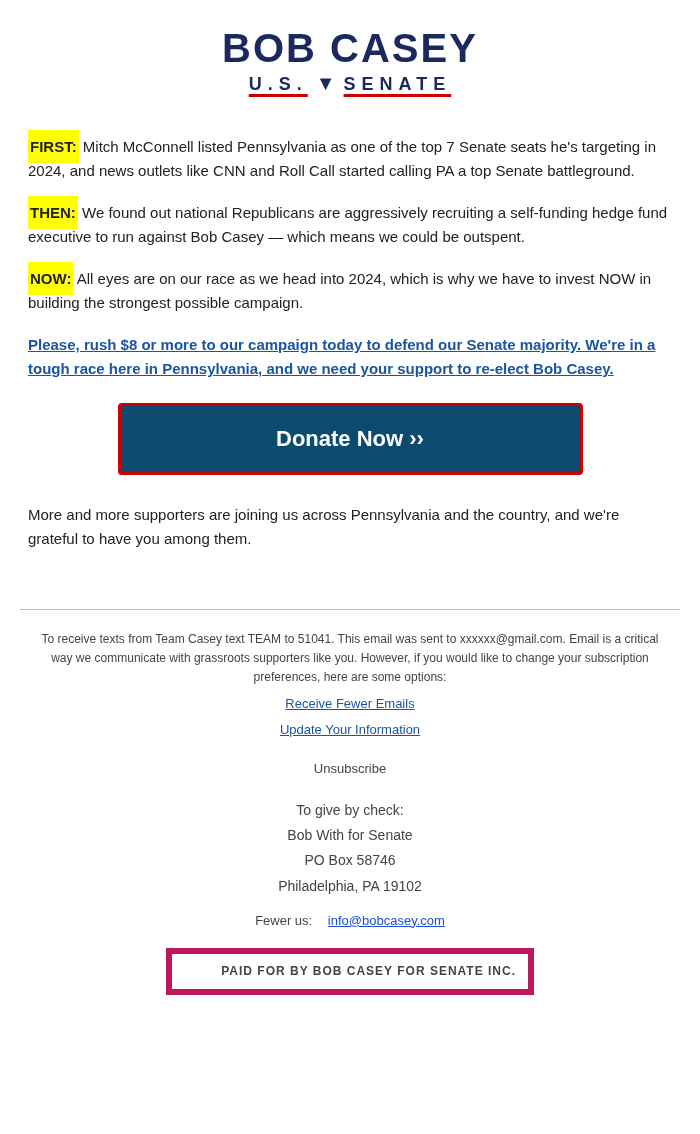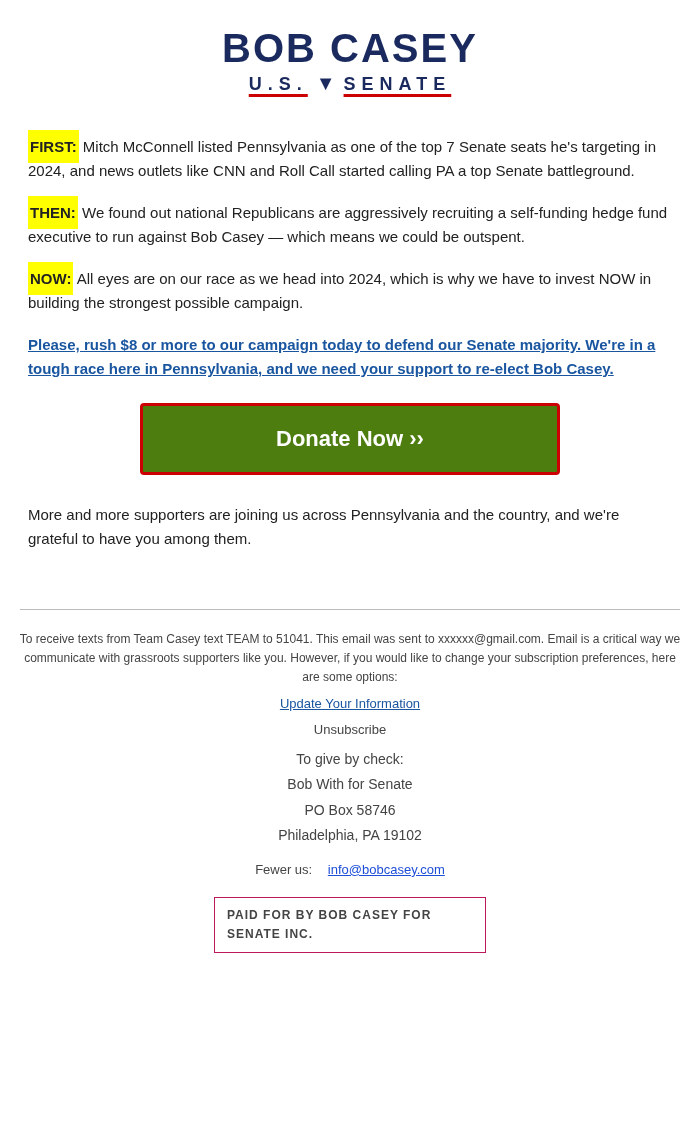--- a/index.html
+++ b/index.html
@@ -76,29 +76,29 @@
       line-height: 1.6;
       display: block;
       margin-bottom: 22px;
     }
     .donate-button-wrapper {
       text-align: center;
       margin: 10px 0 28px 0;
     }
     .donate-button {
       display: inline-block;
-      background-color: #4d7c0f;
+      background-color: #0c4a6e;
       color: #ffffff;
       font-size: 22px;
       font-weight: 700;
       padding: 20px 60px;
       border-radius: 4px;
       text-decoration: none;
       border: 3px solid #cc0000;
-      width: 420px;
+      width: 465px;
       text-align: center;
       cursor: pointer;
       font-family: Arial, sans-serif;
     }
     .closing-text {
       margin-bottom: 18px;
       line-height: 1.6;
       font-size: 15px;
     }
     .signature {
@@ -108,49 +108,49 @@
     }
     .footer-divider {
       border: none;
       border-top: 1px solid #bbbbbb;
       margin: 30px 20px 20px 20px;
     }
     .footer {
       text-align: center;
       font-size: 12px;
       color: #444;
-      padding: 0 16px;
+      padding: 0 38px;
       line-height: 1.6;
     }
     .footer-link {
       color: #1a56a0;
       text-decoration: underline;
       display: block;
       margin: 6px 0;
       font-size: 13px;
     }
     .footer-unsubscribe {
       display: block;
-      margin: 6px 0;
+      margin: 18px 0;
       font-size: 13px;
       color: #444;
     }
     .footer-check {
       line-height: 1.8;
       font-size: 14px;
     }
     .footer-email-link {
       color: #1d4ed8;
       margin-left: 12px;
     }
     .paid-for-box {
-      border: 1px solid #be185d;
+      border: 6px solid #be185d;
       margin: 16px auto 10px auto;
-      width: 272px;
-      text-align: left;
+      width: 368px;
+      text-align: right;
       padding: 8px 12px;
       font-size: 12px;
       font-weight: 700;
       color: #444;
       letter-spacing: 1px;
     }
   </style>
 </head>
 <body>
 
@@ -187,20 +187,21 @@
 
     <p class="closing-text">More and more supporters are joining us across Pennsylvania and the country, and we're grateful to have you among them.</p>
 
 
   </div>
 
   <hr class="footer-divider">
 
   <div class="footer">
     <p>To receive texts from Team Casey text TEAM to 51041. This email was sent to xxxxxx@gmail.com. Email is a critical way we communicate with grassroots supporters like you. However, if you would like to change your subscription preferences, here are some options:</p>
+    <a href="#" class="footer-link">Receive Fewer Emails</a>
     <a href="#" class="footer-link">Update Your Information</a>
     <span class="footer-unsubscribe">Unsubscribe</span>
 
     <div class="footer-check">
       <p>To give by check:</p>
       <p>Bob With for Senate</p>
       <p>PO Box 58746</p>
       <p>Philadelphia, PA 19102</p>
     </div>
 

